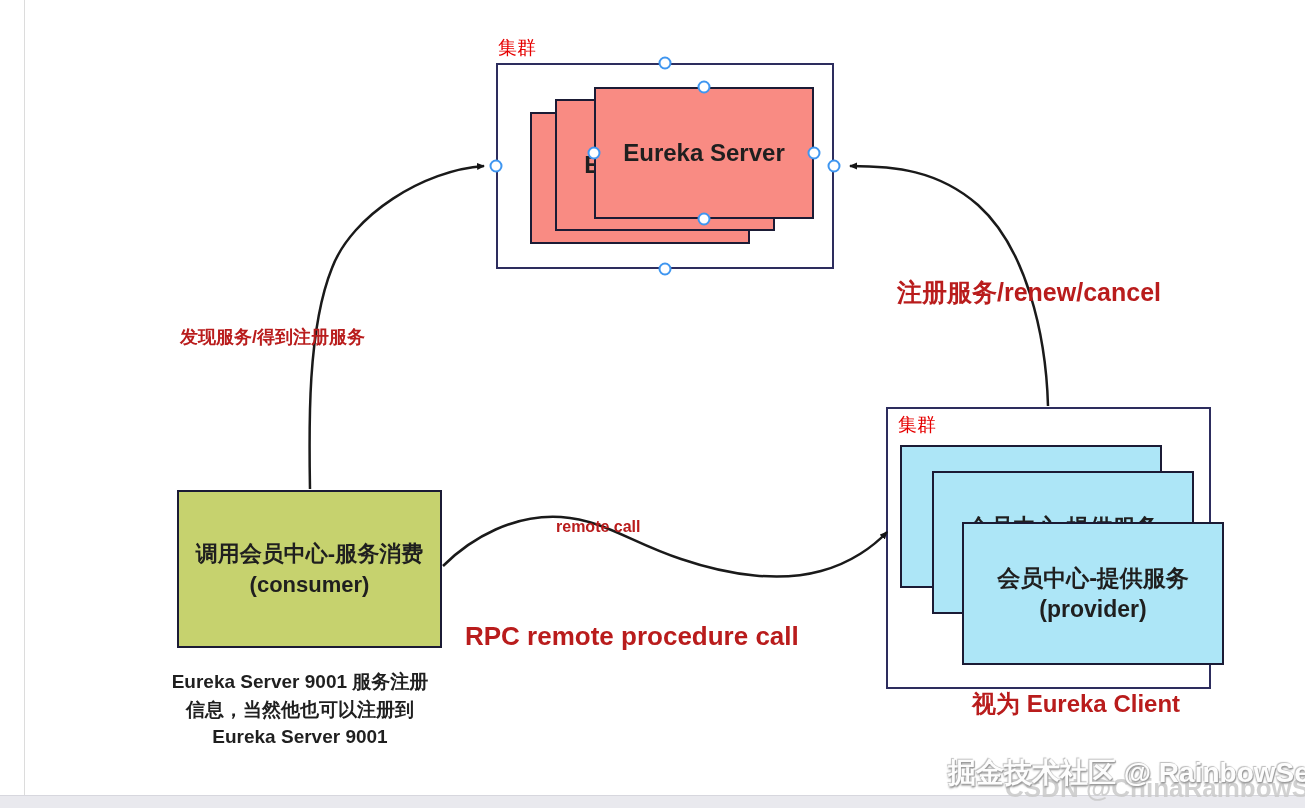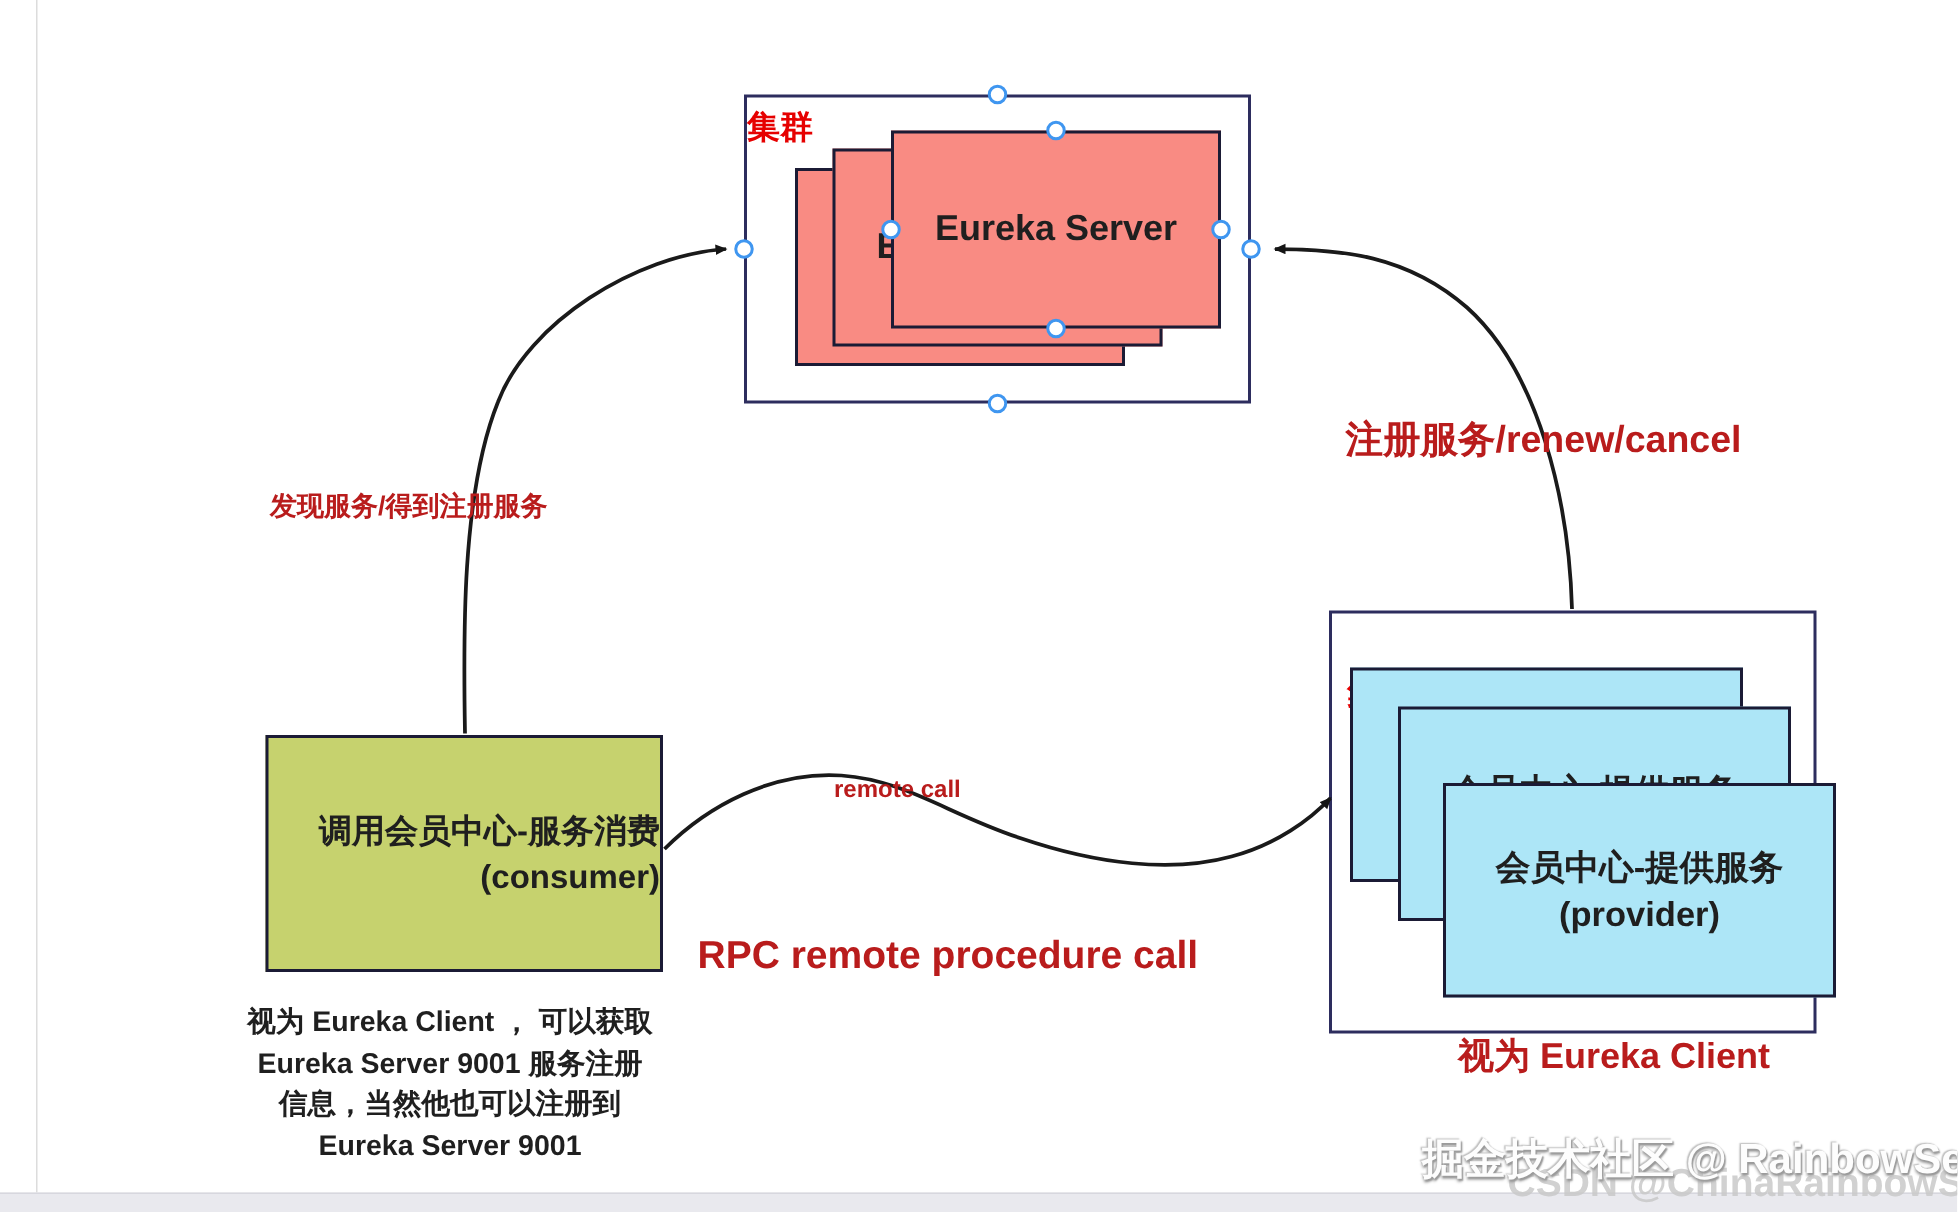--- a/index.html
+++ b/index.html
@@ -8,36 +8,36 @@
     font-family:"Liberation Sans", sans-serif;
   }
   .abs{position:absolute;}
   
   #page-edge{left:24px;top:0;width:1px;height:795px;background:#dcdcdc;}
   #status-bar{left:0;top:795px;width:1305px;height:13px;background:#e9e9ee;border-top:1px solid #d7d7de;box-sizing:border-box;}
   
   .cluster{border:2px solid #2d2d5e;background:transparent;box-sizing:border-box;}
   #eureka-cluster{left:496px;top:63px;width:338px;height:206px;}
   #provider-cluster{left:886px;top:407px;width:325px;height:282px;}
-  .cluster-label{color:#e60000;font-weight:bold;font-size:22px;white-space:nowrap;margin-top:35px;}
+  .cluster-label{color:#e60000;font-weight:normal;font-size:19px;white-space:nowrap;}
   #eureka-cluster-label{left:498px;top:35px;}
   #provider-cluster-label{left:898px;top:412px;}
   
   .node{box-sizing:border-box;border:2px solid #1b1b35;display:flex;flex-direction:column;
         align-items:center;justify-content:center;text-align:center;color:#1f1f1f;font-weight:bold;}
   .node span{white-space:nowrap;}
   .eureka-node{width:220px;height:132px;background:#f98b83;font-size:24px;}
   #eureka-back{left:530px;top:112px;z-index:1;}
   #eureka-mid{left:555px;top:99px;z-index:2;}
   #eureka-front{left:594px;top:87px;z-index:3;}
   .provider-node{width:262px;height:143px;background:#ade6f7;font-size:23px;line-height:31px;}
   #provider-back{left:900px;top:445px;z-index:1;}
   #provider-mid{left:932px;top:471px;z-index:2;}
   #provider-front{left:962px;top:522px;z-index:3;}
-  #consumer-box{left:177px;top:490px;width:265px;height:158px;background:#c6d26e;font-size:22px;line-height:31px;z-index:2;align-items:flex-end;}
+  #consumer-box{left:177px;top:490px;width:265px;height:158px;background:#c6d26e;font-size:22px;line-height:31px;z-index:2;}
   
   #edges{left:0;top:0;width:1305px;height:808px;z-index:4;pointer-events:none;}
   #edges path{pointer-events:stroke;}
   
   .handle{width:9px;height:9px;border-radius:50%;background:#ffffff;border:2px solid #3f96f0;
           transform:translate(-50%,-50%);z-index:6;box-sizing:content-box;}
   
   .red-label{color:#b91c1c;font-weight:bold;white-space:nowrap;z-index:5;}
   #discover-label{left:180px;top:325px;font-size:18px;}
   #register-label{left:897px;top:276px;font-size:25px;}
@@ -112,21 +112,20 @@
   <div class="abs handle" style="left:594px;top:153px"></div>
   <div class="abs handle" style="left:814px;top:153px"></div>
   <div class="abs handle" style="left:704px;top:219px"></div>
 
   <div id="discover-label" class="abs red-label">发现服务/得到注册服务</div>
   <div id="register-label" class="abs red-label">注册服务/renew/cancel</div>
   <div id="remote-call-label" class="abs red-label">remote call</div>
   <div id="rpc-label" class="abs red-label">RPC remote procedure call</div>
 
   <div id="consumer-note" class="abs">
-    <div>视为 Eureka Client ， 可以获取</div>
     <div>Eureka Server 9001 服务注册</div>
     <div>信息，当然他也可以注册到</div>
     <div>Eureka Server 9001</div>
   </div>
   <div id="provider-note" class="abs red-label">视为 Eureka Client</div>
 
   <div id="wm-csdn" class="abs wm">CSDN @ChinaRainbowSea</div>
   <div id="wm-juejin" class="abs wm">掘金技术社区 @ RainbowSea</div>
 
   <div id="status-bar" class="abs"></div>

